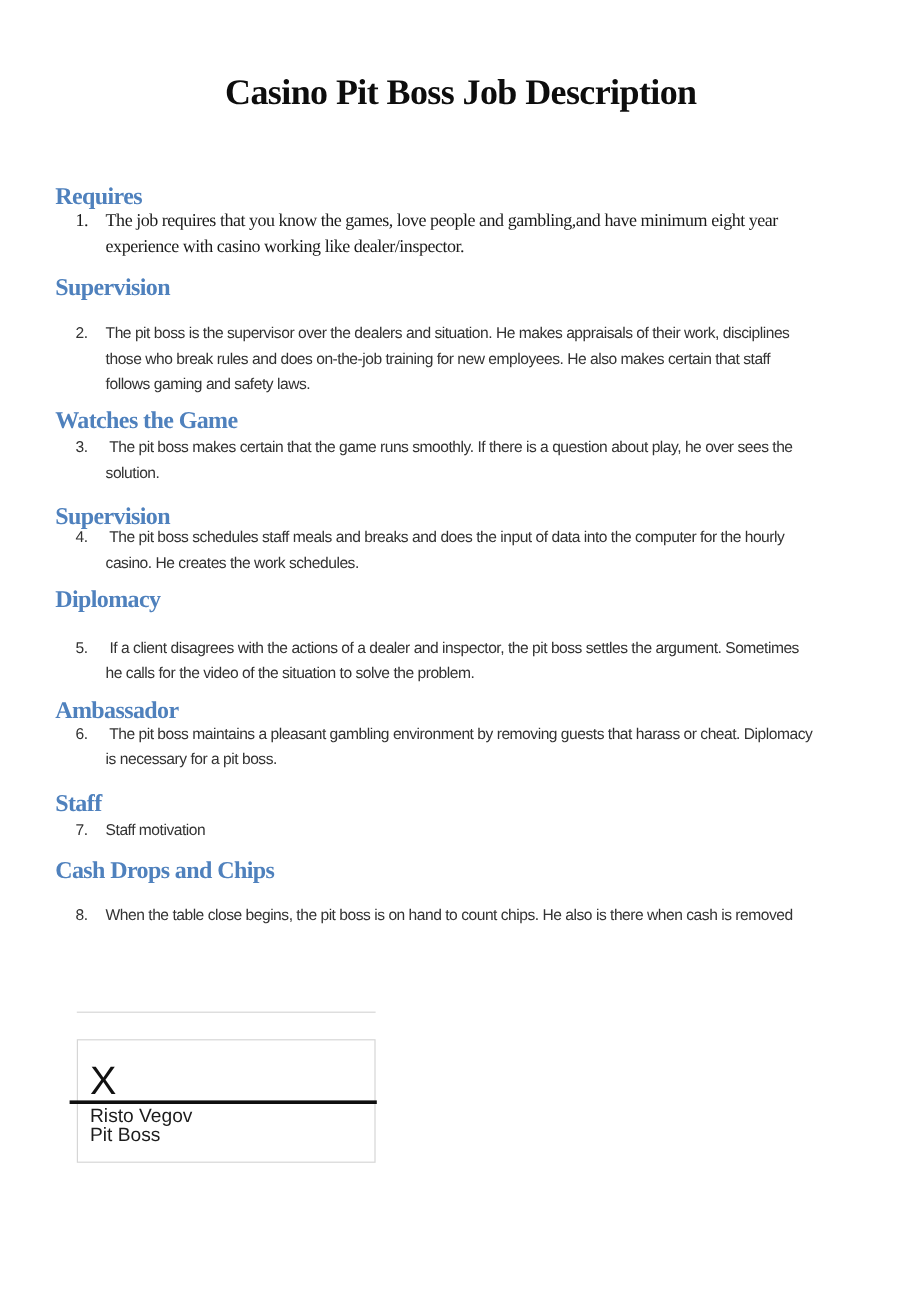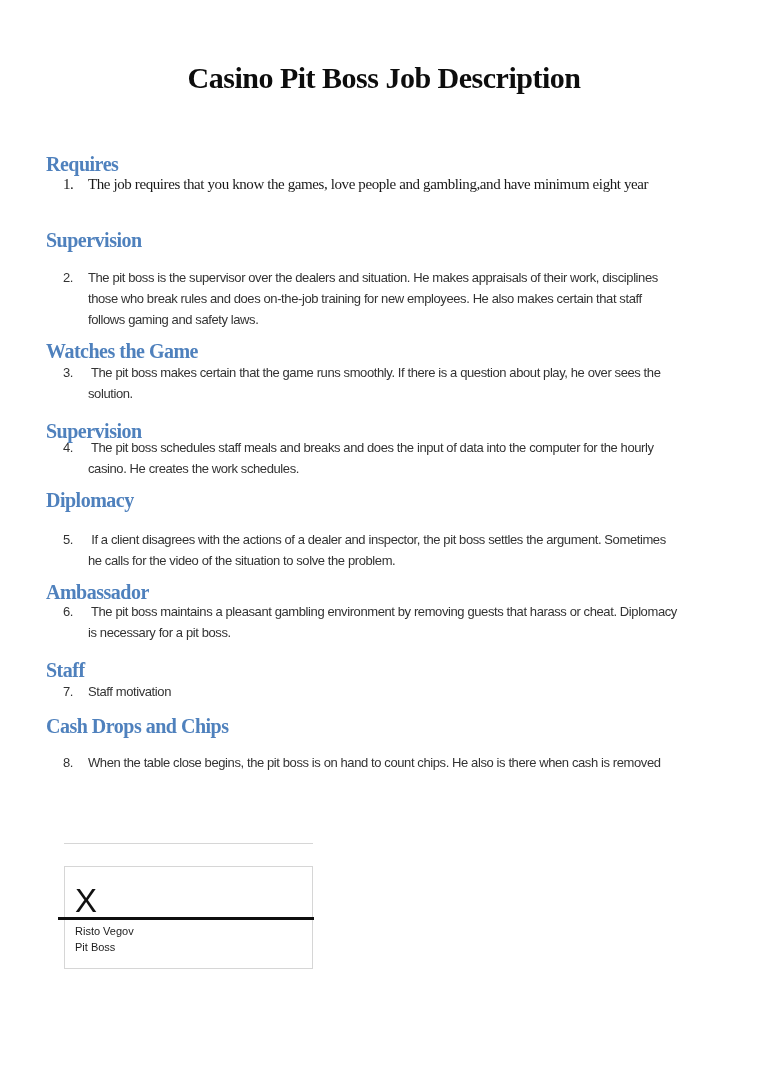--- a/index.html
+++ b/index.html
@@ -81,40 +81,41 @@
   .sig-heavyline {
     position: absolute;
     top: 917px; left: 58px;
     width: 256px; height: 3px;
     background: #0f0f0f;
   }
   .sig-name, .sig-role {
     position: absolute;
     left: 75px;
     font-family: "Liberation Sans", sans-serif;
-    font-size: 11px;
+    font-size: 16px;
     line-height: 14px;
     color: #1c1c1c;
     white-space: pre;
   }
   .sig-name { top: 924px; }
   .sig-role { top: 940px; }
 </style>
 </head>
 <body>
 
 <div class="page">
 
   <div class="doc-title">Casino Pit Boss Job Description</div>
 
   <div class="h" style="top:152px">Requires</div>
   <div class="item serif-item" style="top:173px">
     <span class="num">1.</span>
     <div class="lines">
       <div class="ln">The job requires that you know the games, love people and gambling,and have minimum eight year</div>
+      <div class="ln">experience with casino working like dealer/inspector.</div>
     </div>
   </div>
 
   <div class="h" style="top:228px">Supervision</div>
   <div class="item sans-item" style="top:267px">
     <span class="num">2.</span>
     <div class="lines">
       <div class="ln">The pit boss is the supervisor over the dealers and situation. He makes appraisals of their work, disciplines</div>
       <div class="ln">those who break rules and does on-the-job training for new employees. He also makes certain that staff</div>
       <div class="ln">follows gaming and safety laws.</div>

